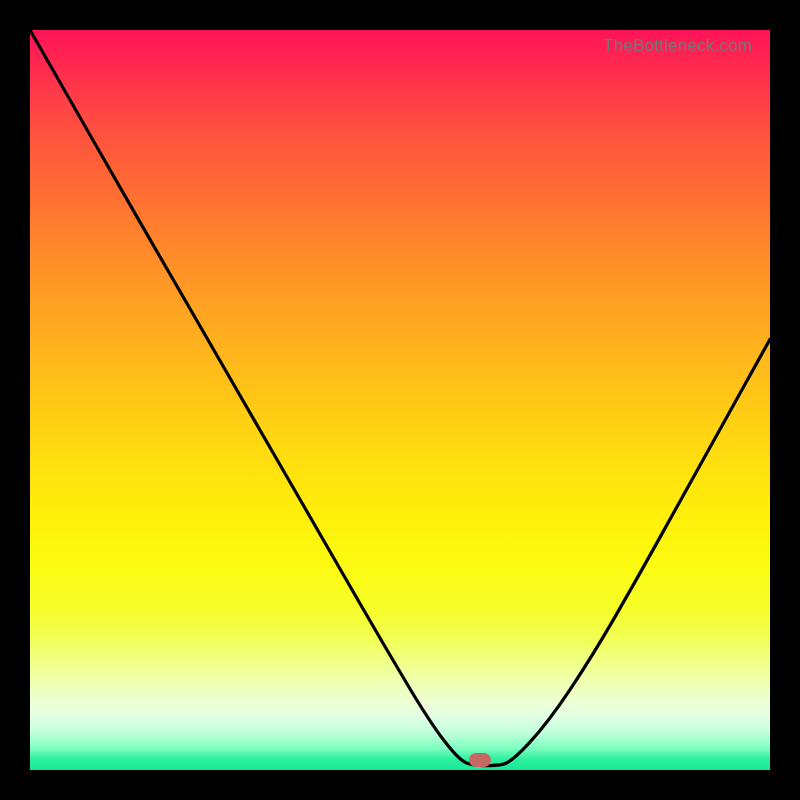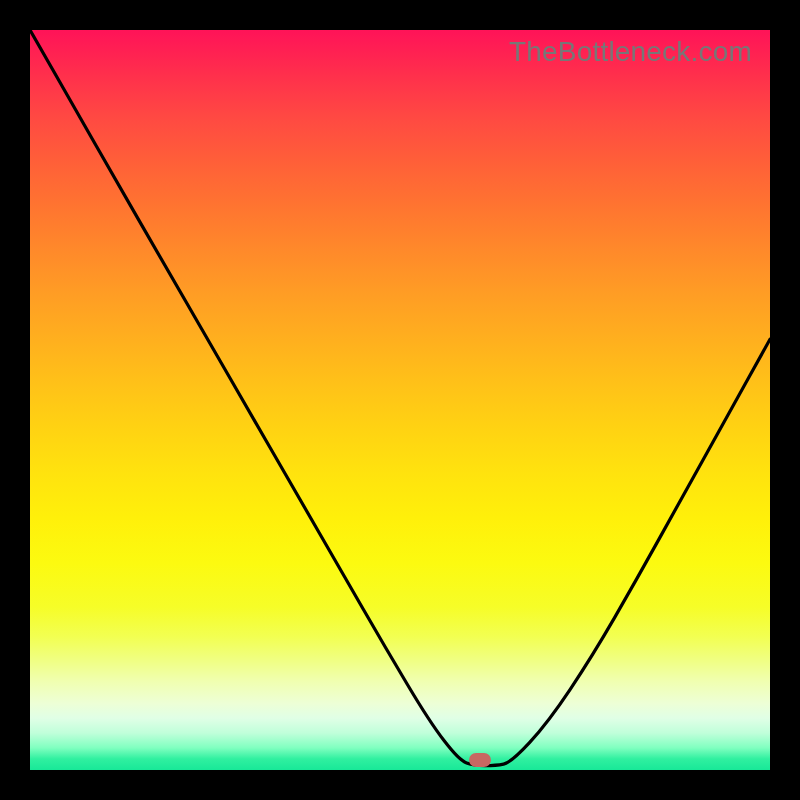--- a/index.html
+++ b/index.html
@@ -49,21 +49,21 @@
     #80ffc0 97%,
     #30f0a0 98.5%,
     #18e898 100%
   );
 }
 .watermark {
   position: absolute;
   top: 6px;
   right: 18px;
   color: #777;
-  font-size: 28px;
+  font-size: 17px;
   font-weight: 400;
   letter-spacing: 0.2px;
 }
 svg.curve {
   position: absolute;
   top: 0;
   left: 0;
   width: 740px;
   height: 740px;
 }

